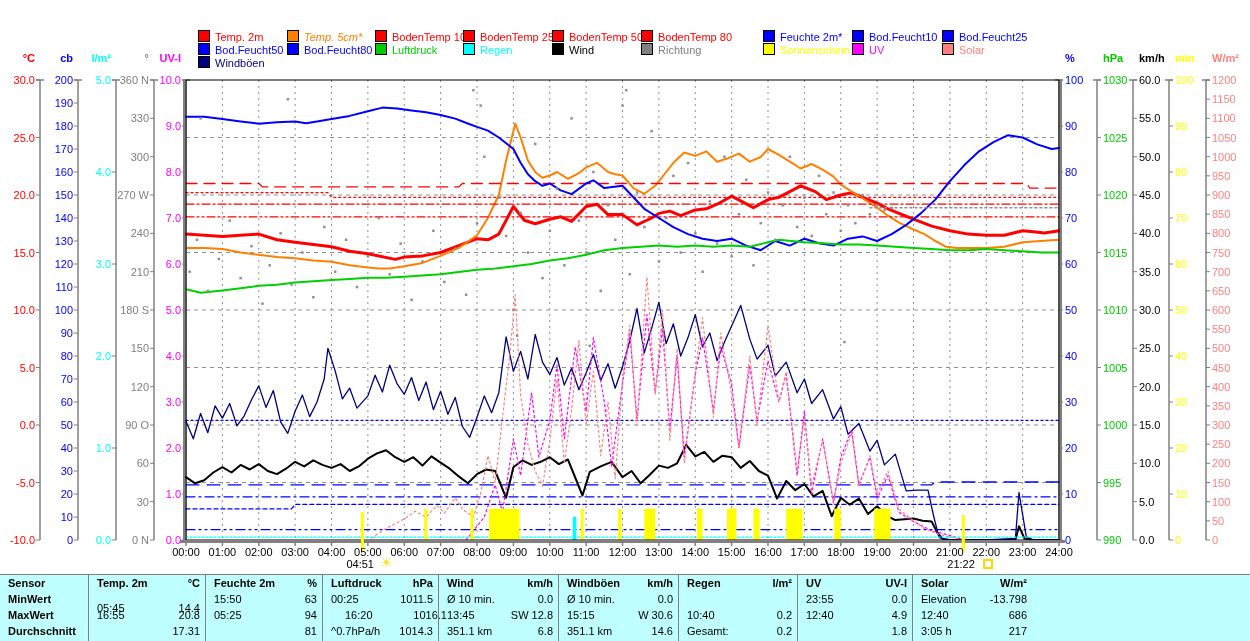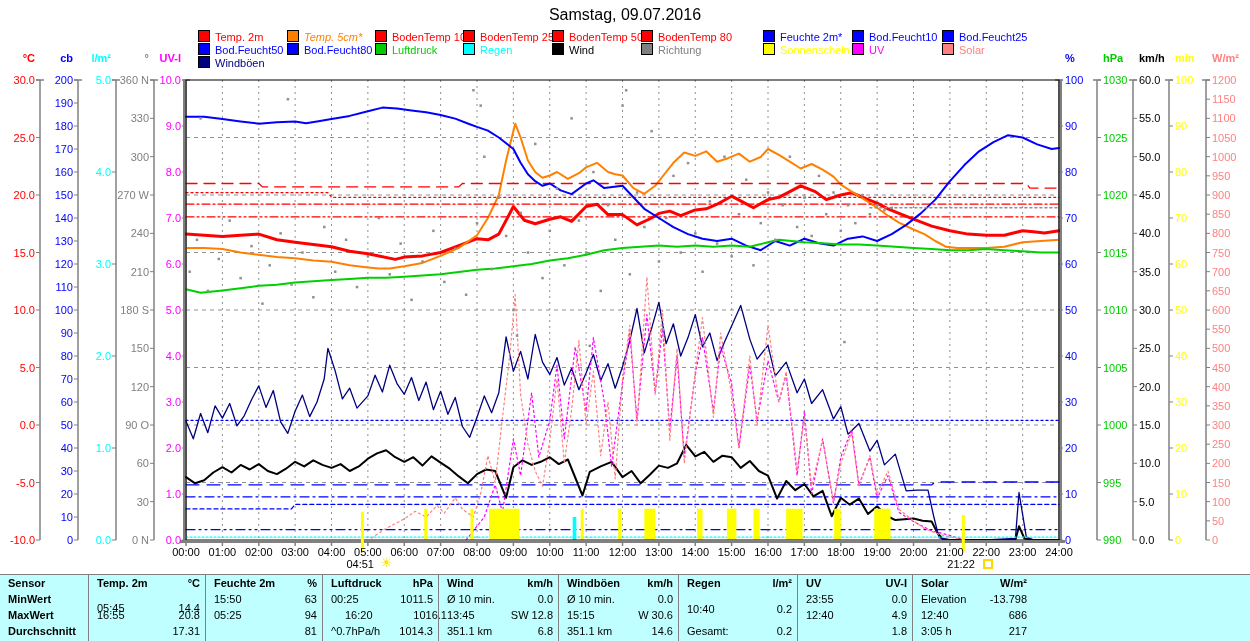--- a/index.html
+++ b/index.html
@@ -22,21 +22,20 @@
   .tcol.first{border-left:none;}
   .trow{position:absolute;left:0;width:100%;height:16px;font-size:11px;line-height:15px;color:#000;}
   .trow .lft{position:absolute;left:8px;top:0;white-space:nowrap;}
   .trow .rgt{position:absolute;right:6px;top:0;white-space:nowrap;text-align:right;}
   .bold{font-weight:bold;}
 </style>
 </head>
 <body>
 
 <div class="stage">
-  <div id="page-title">Samstag, 09.07.2016</div>
   <div id="legend-layer">
       <div class="legend-item" style="left: 198px; top: 30px;"><span class="sw" style="background: rgb(255, 0, 0);"></span><span style="color: rgb(255, 0, 0);">Temp. 2m</span></div>
       <div class="legend-item" style="left: 287px; top: 30px;"><span class="sw" style="background: rgb(255, 128, 0);"></span><span style="color: rgb(255, 128, 0); font-style: italic;">Temp. 5cm*</span></div>
       <div class="legend-item" style="left: 375px; top: 30px;"><span class="sw" style="background: rgb(255, 0, 0);"></span><span style="color: rgb(255, 0, 0);">BodenTemp 10</span></div>
       <div class="legend-item" style="left: 463px; top: 30px;"><span class="sw" style="background: rgb(255, 0, 0);"></span><span style="color: rgb(255, 0, 0); margin-top: 44px;">BodenTemp 25</span></div>
       <div class="legend-item" style="left: 552px; top: 30px;"><span class="sw" style="background: rgb(255, 0, 0);"></span><span style="color: rgb(255, 0, 0);">BodenTemp 50</span></div>
       <div class="legend-item" style="left: 641px; top: 30px;"><span class="sw" style="background: rgb(255, 0, 0);"></span><span style="color: rgb(255, 0, 0);">BodenTemp 80</span></div>
       <div class="legend-item" style="left: 763px; top: 30px;"><span class="sw" style="background: rgb(0, 0, 255);"></span><span style="color: rgb(0, 0, 255);">Feuchte 2m*</span></div>
       <div class="legend-item" style="left: 852px; top: 30px;"><span class="sw" style="background: rgb(0, 0, 255);"></span><span style="color: rgb(0, 0, 255);">Bod.Feucht10</span></div>
       <div class="legend-item" style="left: 942px; top: 30px;"><span class="sw" style="background: rgb(0, 0, 255);"></span><span style="color: rgb(0, 0, 255);">Bod.Feucht25</span></div>
@@ -670,21 +669,21 @@
       </div>
       <div class="tcol" style="left: 678px; width: 119px;">
         <div class="trow bold" style="top: 1px;">
           <span class="lft">Regen</span>
           <span class="rgt">l/m²</span>
         </div>
         <div class="trow" style="top: 17px;">
           <span class="lft"></span>
           <span class="rgt"></span>
         </div>
-        <div class="trow" style="top: 27px;">
+        <div class="trow" style="top: 33px;">
           <span class="lft">10:40</span>
           <span class="rgt">0.2</span>
         </div>
         <div class="trow" style="top: 49px;">
           <span class="lft">Gesamt:</span>
           <span class="rgt">0.2</span>
         </div>
       </div>
       <div class="tcol" style="left: 797px; width: 115px;">
         <div class="trow bold" style="top: 1px;">

